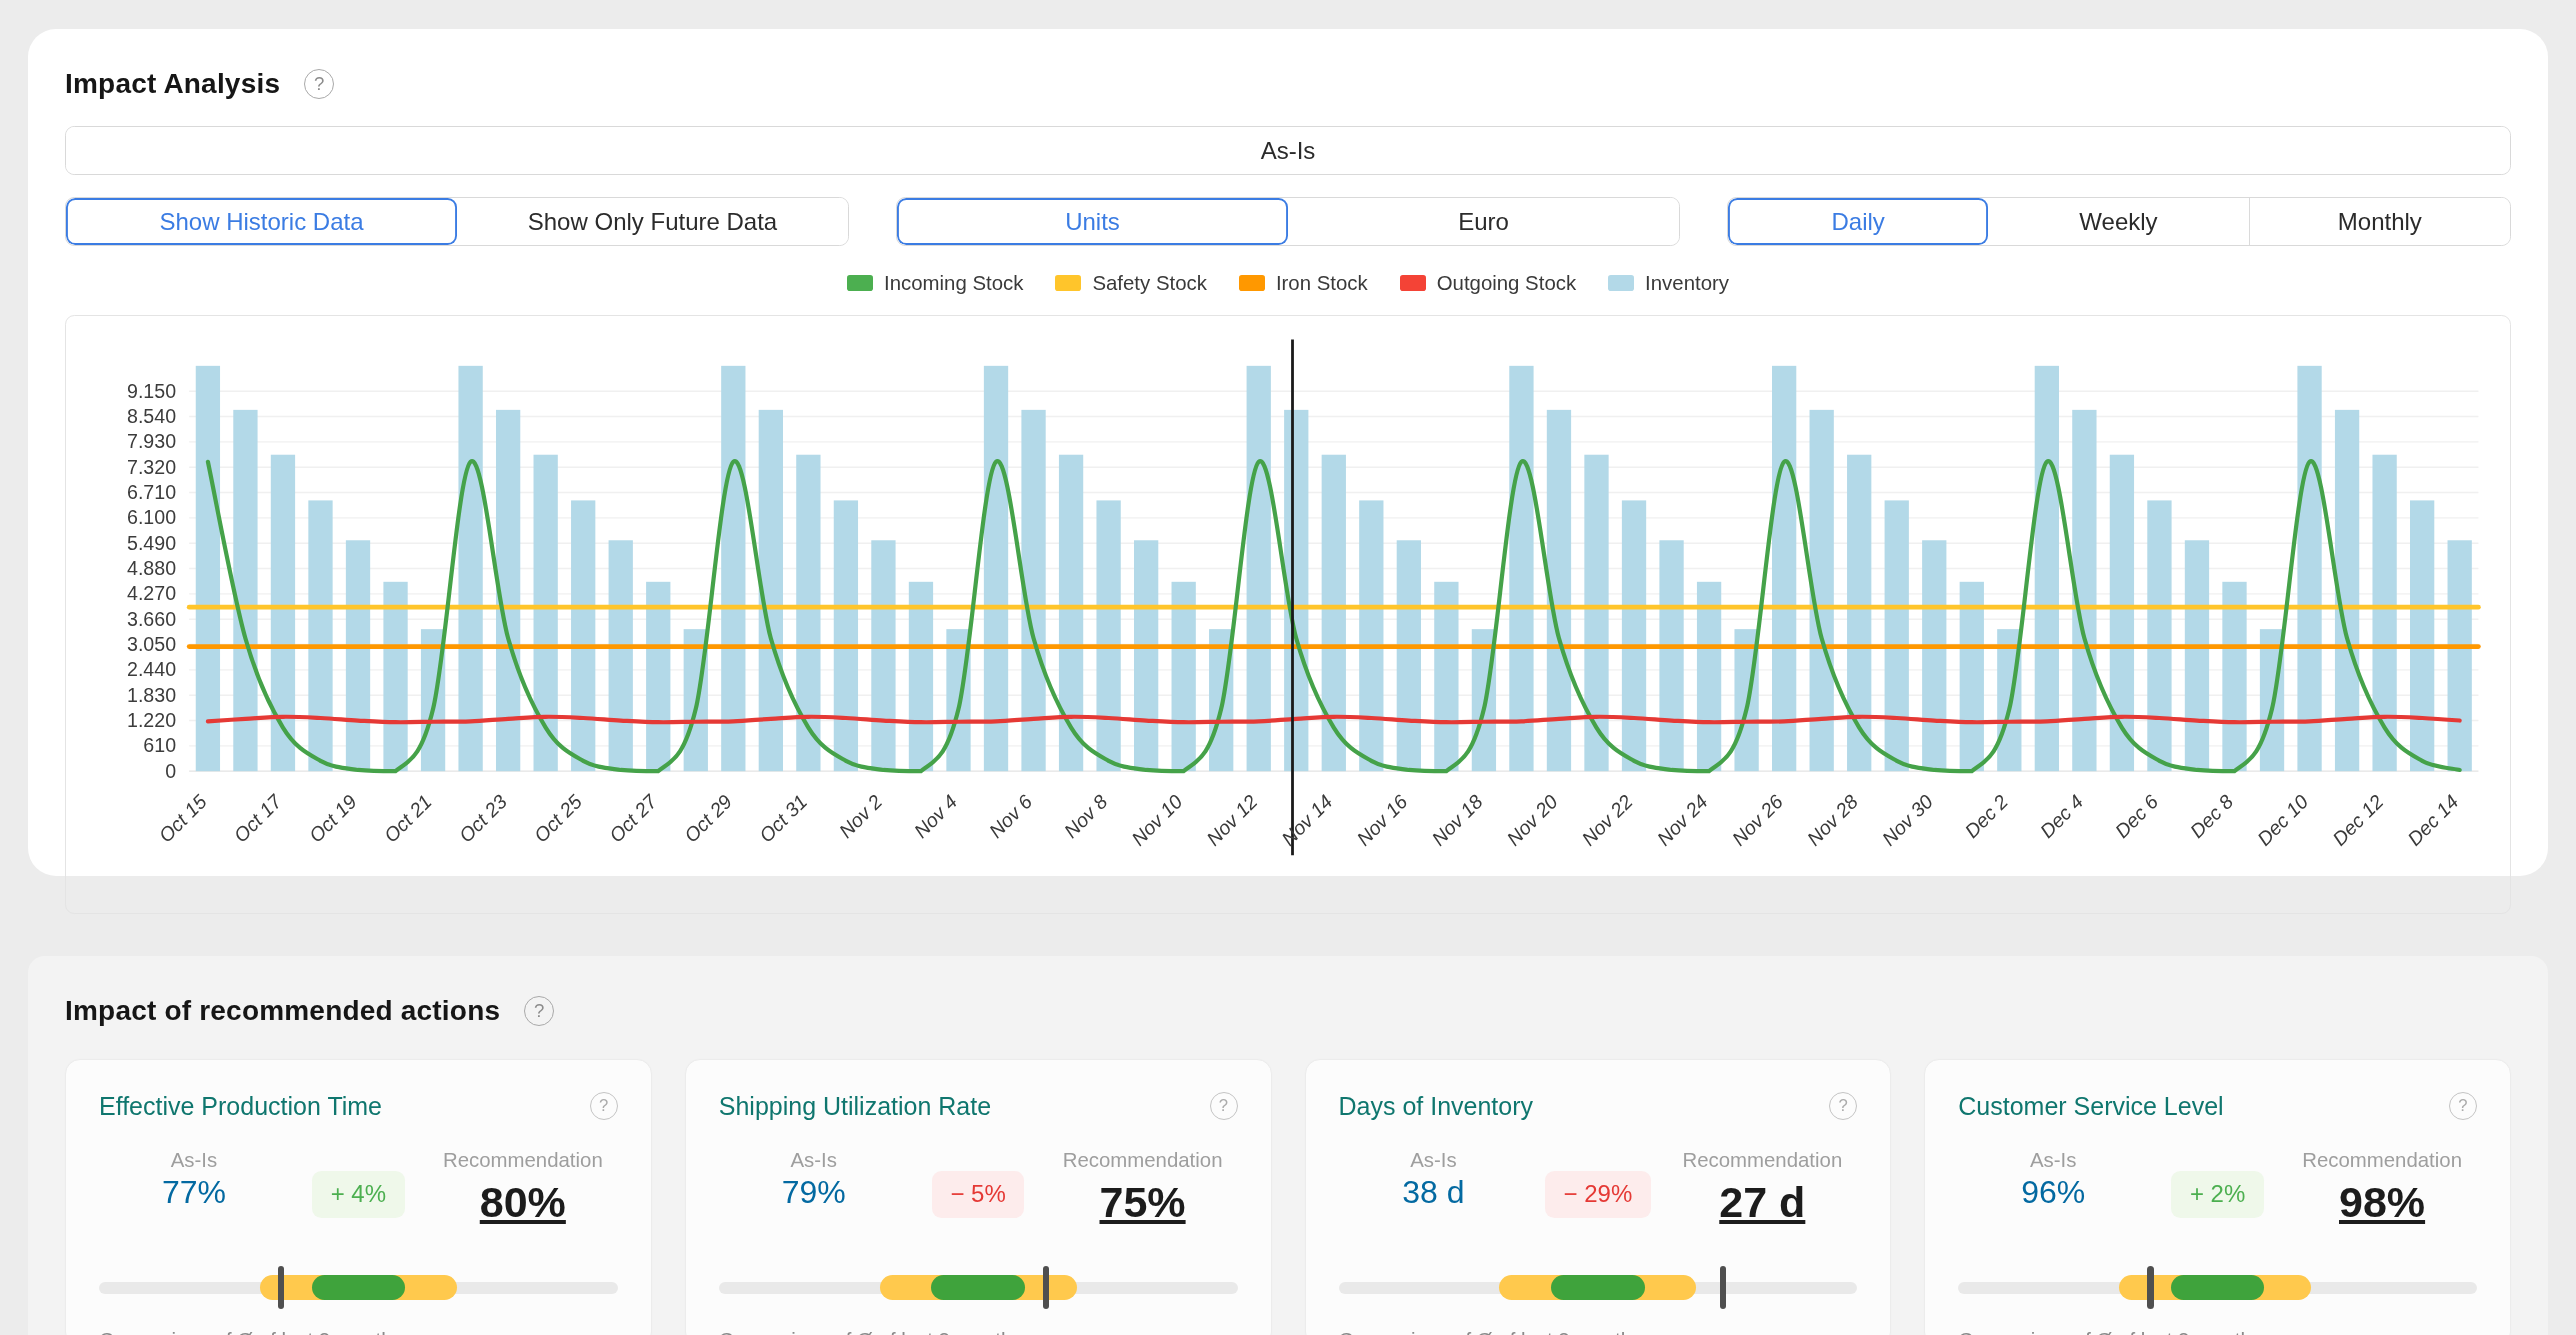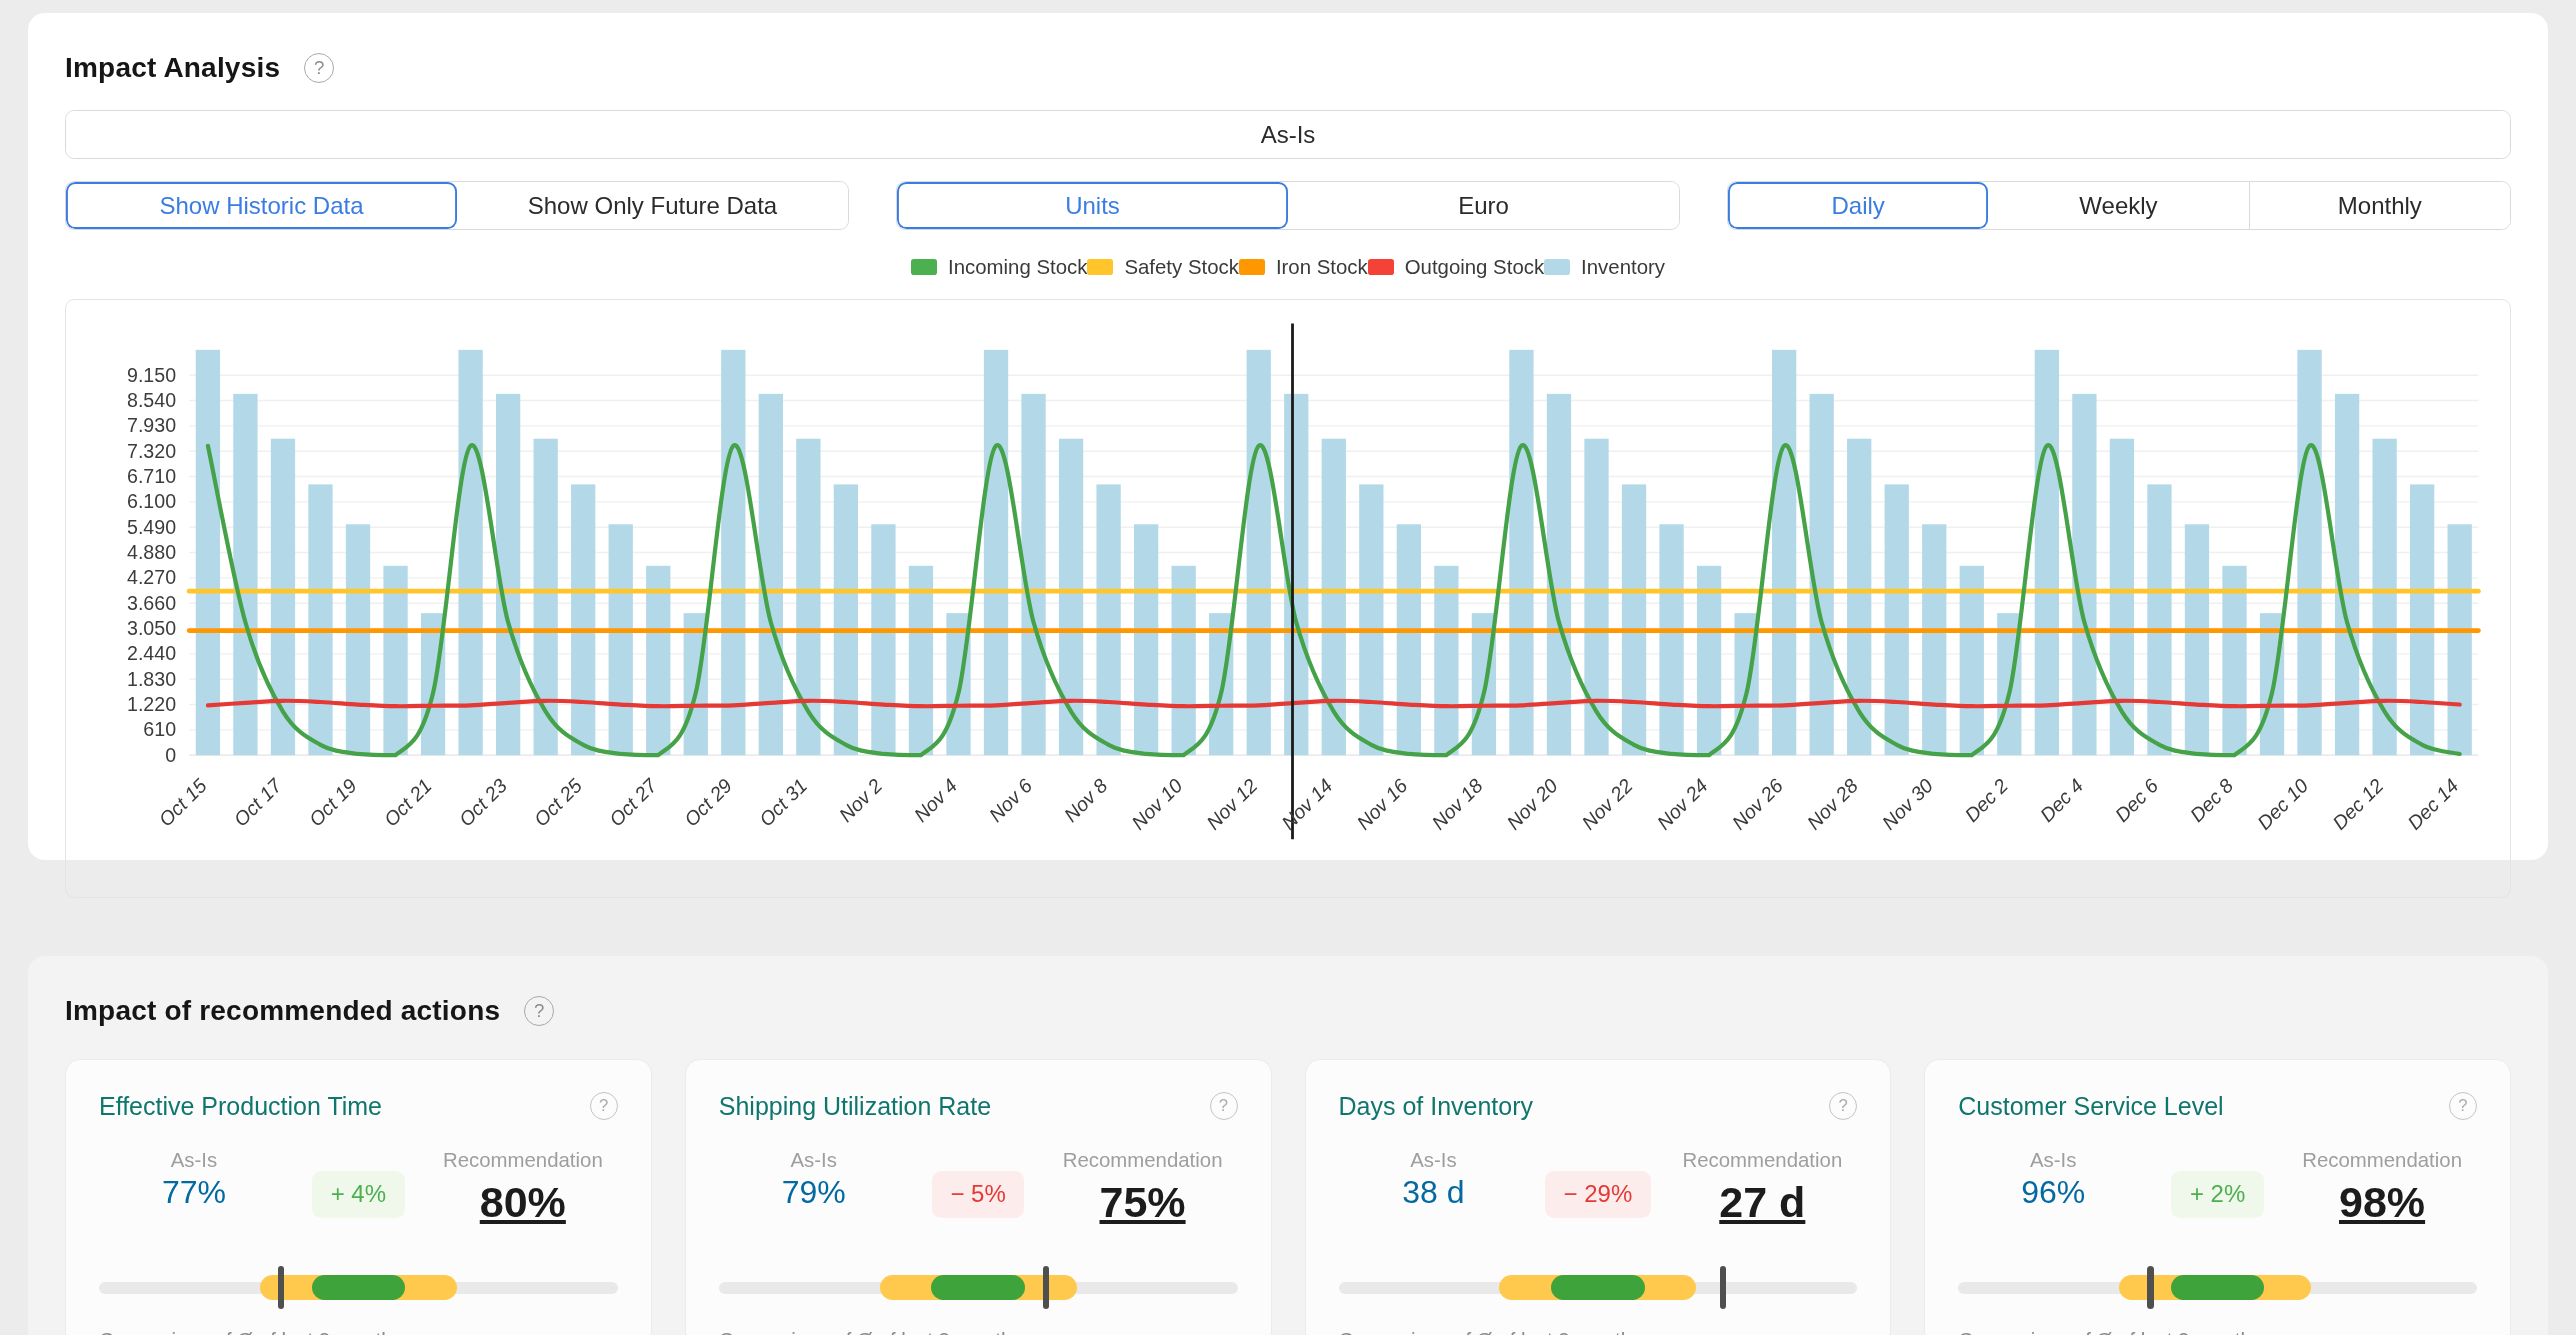--- a/index.html
+++ b/index.html
@@ -7,21 +7,21 @@
   body {
     background: #ECECEC;
     font-family: "Liberation Sans", sans-serif;
     color: #1F1F1F;
     position: relative;
   }
   .card {
     position: absolute; left: 28px; right: 28px;
     background: #FFFFFF; border-radius: 16.7px;
   }
-  #top-card { top: 13px; height: 847px; }
+  #top-card { top: 29px; height: 847px; border-radius: 28px; }
   #impact-panel { top: 956px; height: 464px; background: #F3F3F3; }
 
   .section-head { display: flex; align-items: center; gap: 24px; margin: 39px 37px 0; }
   .section-title { font-size: 28px; font-weight: bold; color: #161616; letter-spacing: 0.2px; }
   .help-icon {
     width: 30px; height: 30px; border-radius: 50%;
     border: 1.9px solid #A9A9A9; color: #8C8C8C;
     font-size: 18.6px; display: flex; align-items: center; justify-content: center;
     cursor: pointer; background: #fff; flex: none;
   }
@@ -44,21 +44,21 @@
     box-shadow: inset 0 0 0 1.9px var(--accent);
   }
   .seg.selected + .seg { border-left: none; }
   #tab-bar { margin: 26px 37px 0; }
   .toggle-row { display: flex; gap: 47px; margin: 22px 37px 0; }
   .toggle-row .seg-group { flex: 1 1 0; }
 
   
   #legend-row {
     display: flex; justify-content: center; align-items: center;
-    margin-top: 22px; height: 30px;
+    gap: 32px; margin-top: 22px; height: 30px;
   }
   .legend-item { display: flex; align-items: center; gap: 11px; }
   .legend-swatch { width: 26px; height: 16px; border-radius: 2.8px; flex: none; }
   .legend-label { font-size: 20.4px; color: #3A3A3A; }
 
   
   #chart-box {
     margin: 16.7px 37px 0; border: 0.9px solid #E4E4E4; border-radius: 9.3px;
     padding: 16.7px 11px 5.6px;
   }

